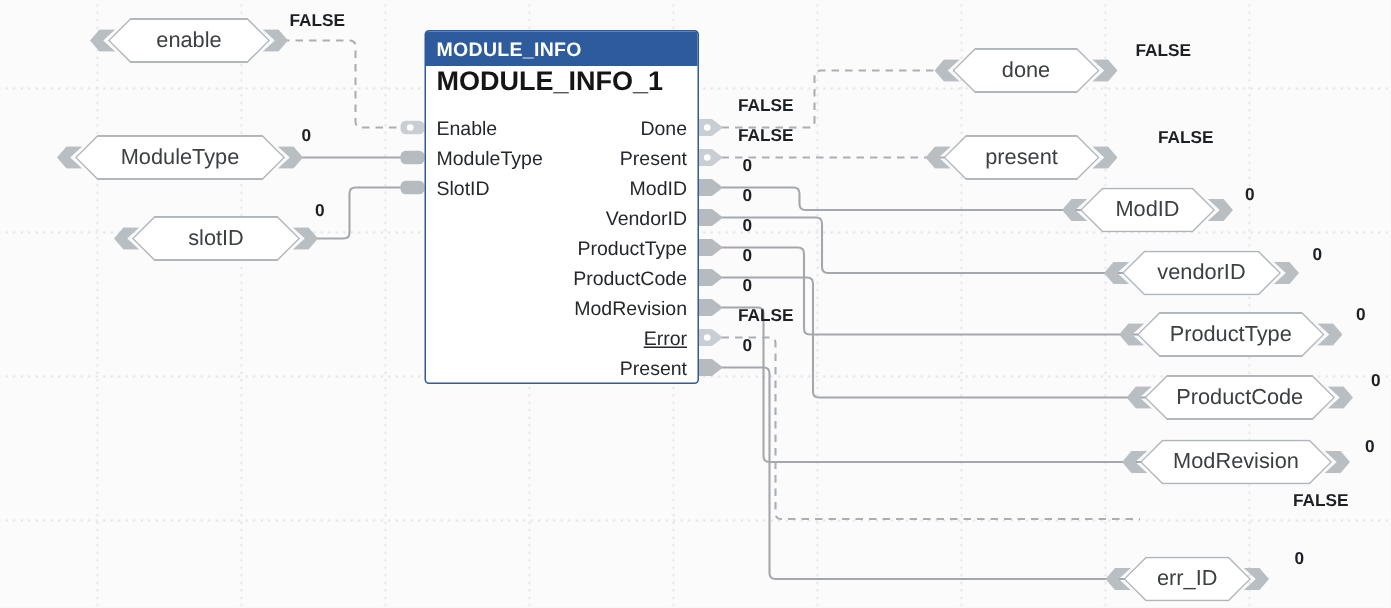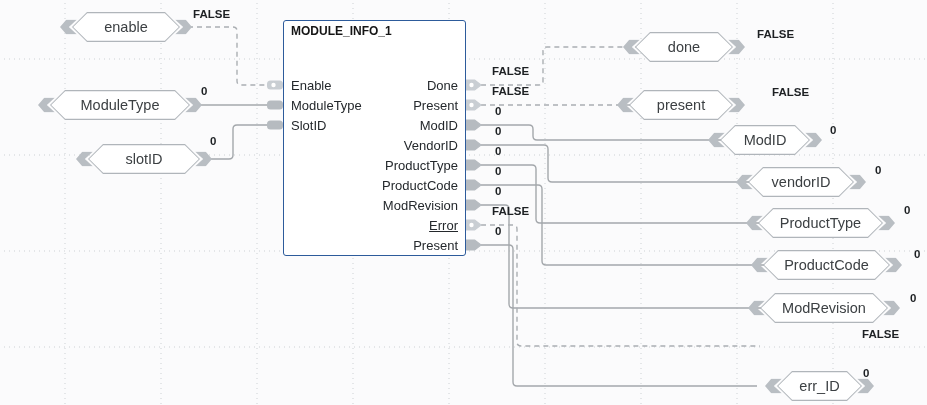--- a/index.html
+++ b/index.html
@@ -17,21 +17,21 @@
   svg.wires *{pointer-events:auto;}
   .wire{fill:none;stroke:#a4a8ac;stroke-width:1.4;}
   .wire.dashed{stroke:#abafb3;stroke-dasharray:5 4;}
 
   
   .fblock{position:absolute;left:283px;top:20px;width:183px;height:236px;
     background:#fff;border:1.5px solid #2d5b9b;border-radius:3px;box-sizing:border-box;}
   .fblock-header{height:23px;line-height:23px;background:#2d5b9b;color:#fff;
     font-weight:bold;font-size:13px;padding:0 7px;border-radius:1px 1px 0 0;
     letter-spacing:.2px;white-space:nowrap;overflow:hidden;}
-  .fblock-instance{height:21px;line-height:21px;font-weight:bold;font-size:12px;
+  .fblock-instance{height:21px;line-height:21px;font-weight:bold;font-size:18px;
     color:#151515;padding:0 7px;white-space:nowrap;}
   .pin-label{position:absolute;height:18px;line-height:18px;font-size:13px;color:#24282c;white-space:nowrap;}
   .pin-label.left{left:7px;}
   .pin-label.right{right:7px;text-align:right;}
 
   
   .tag{position:absolute;height:30px;}
   .hex-border{position:absolute;inset:0;background:#b0b5ba;
     clip-path:polygon(15px 0,calc(100% - 15px) 0,100% 50%,calc(100% - 15px) 100%,15px 100%,0 50%);}
   .hex-fill{position:absolute;inset:1.2px;background:#ffffff;
@@ -103,20 +103,21 @@
     <g>
       <polygon points="466,220 474.5,220 481,225 474.5,230 466,230" fill="#c9ced3" stroke="#c9ced3" stroke-width="1.2" stroke-linejoin="round"></polygon>
       <circle cx="471.5" cy="225" r="2.2" fill="#ffffff"></circle>
     </g>
     <g>
       <polygon points="466,240 474.5,240 481,245 474.5,250 466,250" fill="#b6bbc0" stroke="#b6bbc0" stroke-width="1.2" stroke-linejoin="round"></polygon>
     </g>
   </svg>
 
   <div class="fblock">
+    <div class="fblock-header">MODULE_INFO</div>
     <div class="fblock-instance">MODULE_INFO_1</div>
     <div class="pin-label left" style="top:56px;">Enable</div>
     <div class="pin-label left" style="top:76px;">ModuleType</div>
     <div class="pin-label left" style="top:96px;">SlotID</div>
     <div class="pin-label right" style="top:56px;">Done</div>
     <div class="pin-label right" style="top:76px;">Present</div>
     <div class="pin-label right" style="top:96px;">ModID</div>
     <div class="pin-label right" style="top:116px;">VendorID</div>
     <div class="pin-label right" style="top:136px;">ProductType</div>
     <div class="pin-label right" style="top:156px;">ProductCode</div>
@@ -189,21 +190,21 @@
     <span class="chev chev-right"></span>
     <span class="tag-label">ProductCode</span>
   </div>
   <div class="tag" style="left:760px;top:293px;width:128px;">
     <div class="hex-border"></div>
     <div class="hex-fill"></div>
     <span class="chev chev-left"></span>
     <span class="chev chev-right"></span>
     <span class="tag-label">ModRevision</span>
   </div>
-  <div class="tag" style="left:777px;top:371px;width:85px;">
+  <div class="tag" style="left:749px;top:371px;width:85px;">
     <div class="hex-border"></div>
     <div class="hex-fill"></div>
     <span class="chev chev-left"></span>
     <span class="chev chev-right"></span>
     <span class="tag-label">err_ID</span>
   </div>
 
   <span class="val" style="left:193px;top:8px;">FALSE</span>
   <span class="val" style="left:201px;top:85px;">0</span>
   <span class="val" style="left:210px;top:135px;">0</span>

